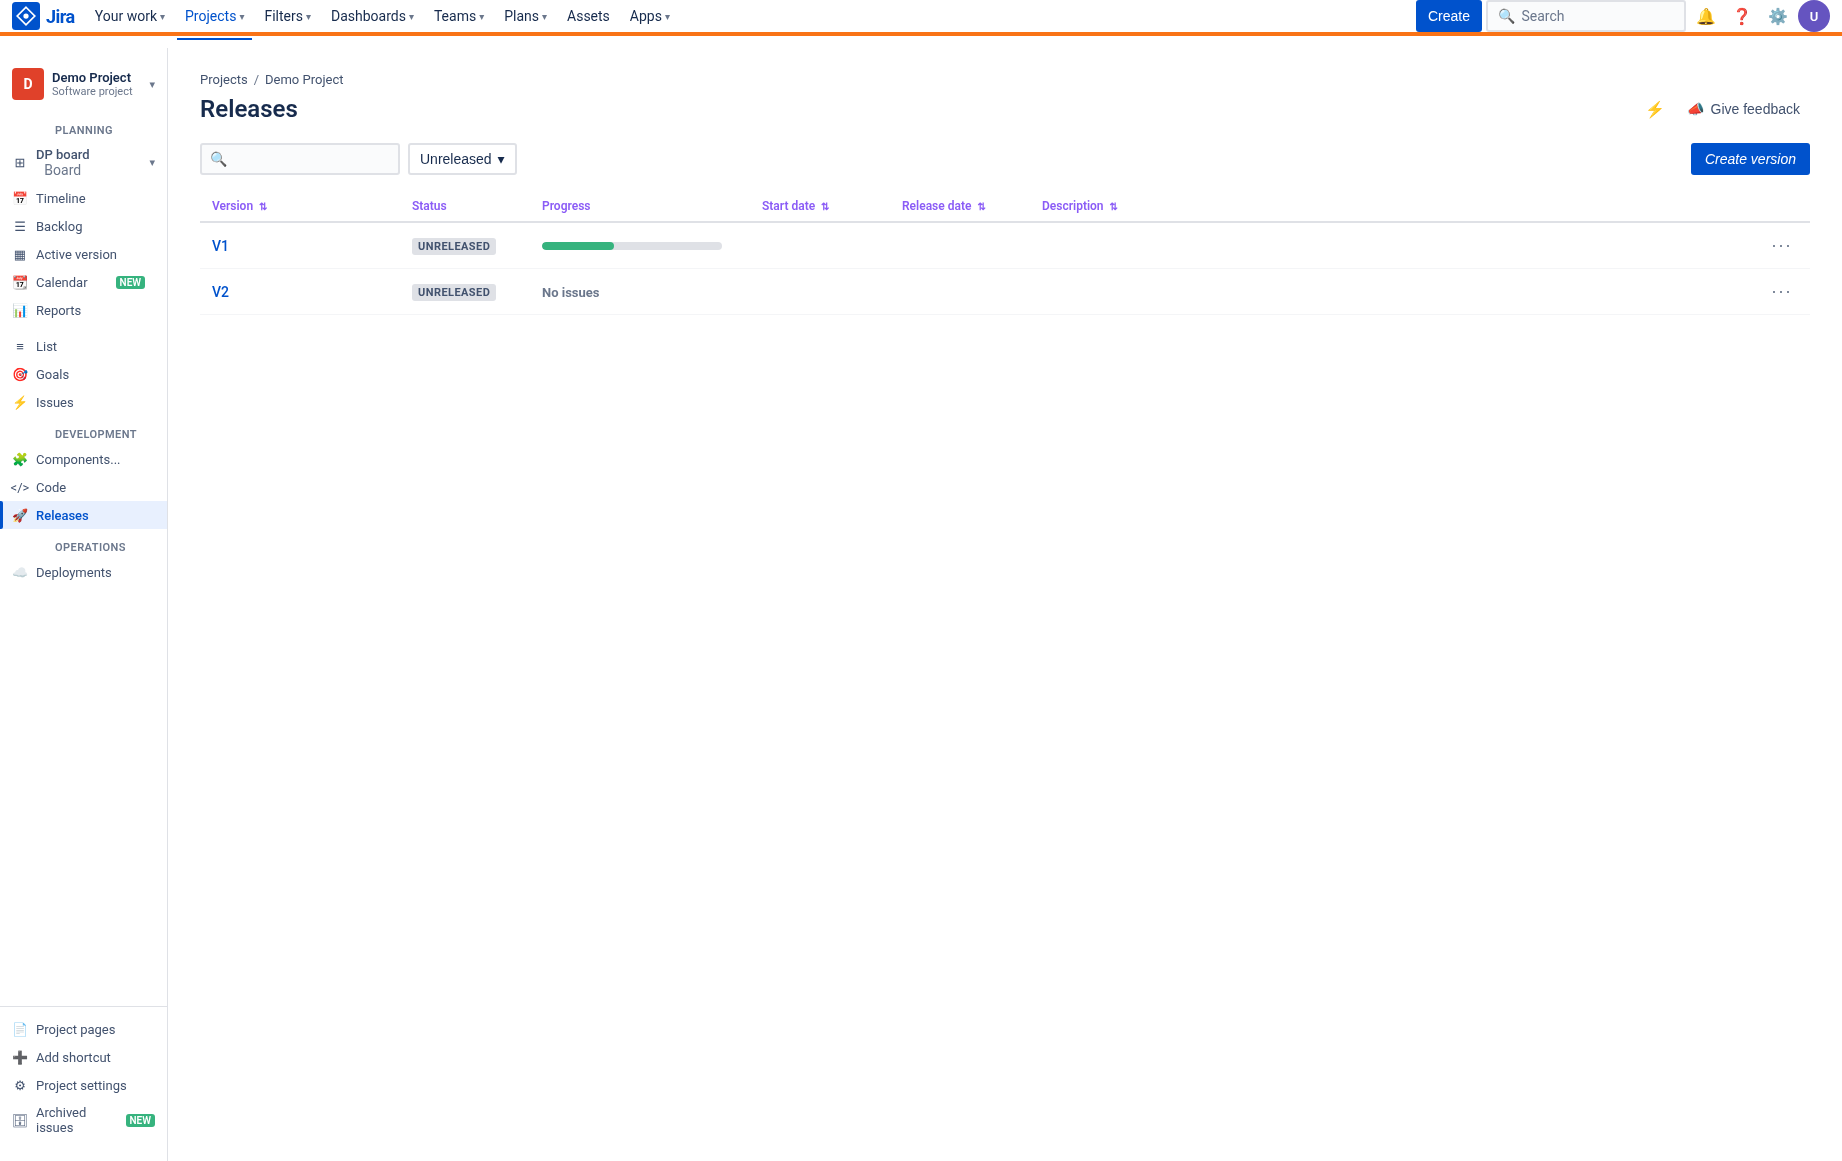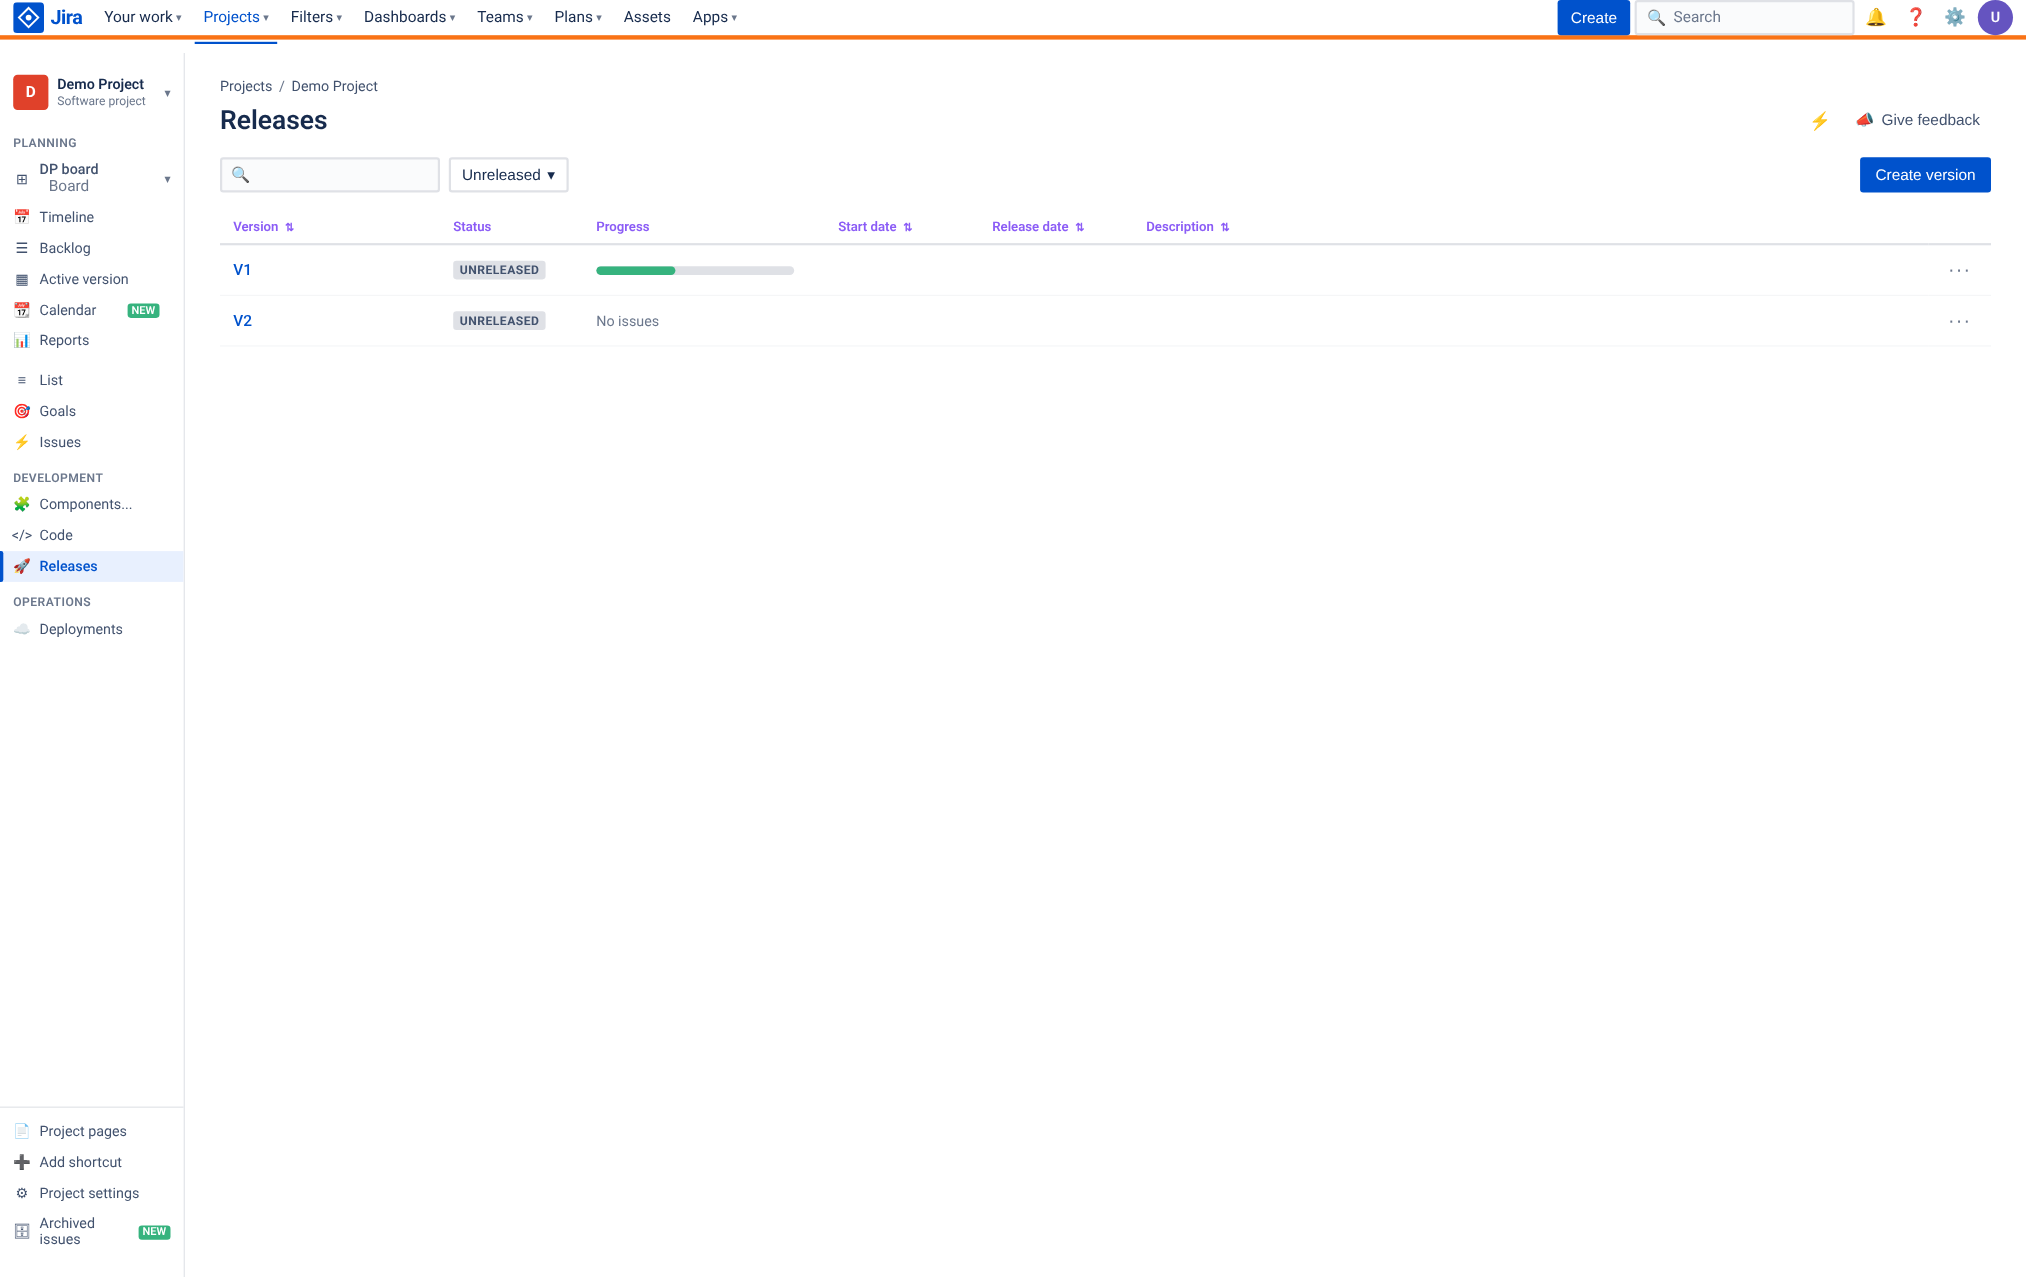--- a/index.html
+++ b/index.html
@@ -69,21 +69,21 @@
       background: #e0412a; display: flex; align-items: center; justify-content: center;
       color: #fff; font-size: 14px; font-weight: 700; flex-shrink: 0;
     }
     .sidebar-project-info { flex: 1; min-width: 0; }
     .sidebar-project-name { font-size: 13px; font-weight: 600; color: #172b4d; white-space: nowrap; overflow: hidden; text-overflow: ellipsis; }
     .sidebar-project-type { font-size: 11px; color: #6b778c; }
     .sidebar-chevron { color: #6b778c; font-size: 11px; }
     .sidebar-section-label {
       padding: 12px 12px 4px 12px;
       font-size: 11px; font-weight: 600; color: #6b778c;
-      text-transform: uppercase; letter-spacing: 0.04em;
+      text-transform: uppercase; letter-spacing: 0.04em; margin-left: 43px;
     }
     .sidebar-item {
       display: flex; align-items: center; gap: 8px;
       padding: 6px 12px; cursor: pointer; color: #42526e; font-size: 13px;
       border-radius: 0; position: relative;
     }
     .sidebar-item.active { background: #e8f0fe; color: #0052cc; font-weight: 500; }
     .sidebar-item.active::before { content: ''; position: absolute; left: 0; top: 0; bottom: 0; width: 3px; background: #0052cc; border-radius: 0 2px 2px 0; }
     .sidebar-item-icon { width: 16px; height: 16px; display: flex; align-items: center; justify-content: center; flex-shrink: 0; }
     .sidebar-badge {
@@ -126,21 +126,21 @@
     .search-icon { color: #6b778c; font-size: 14px; }
     .filter-btn {
       display: flex; align-items: center; gap: 6px;
       border: 2px solid #dfe1e6; border-radius: 3px;
       padding: 0 10px; height: 32px; background: #fff;
       cursor: pointer; font-size: 14px; color: #172b4d;
     }
     .create-version-btn {
       background: #0052cc; color: #fff; border: none;
       border-radius: 3px; padding: 0 14px; height: 32px;
-      font-size: 14px; font-weight: 500; cursor: pointer;
+      font-size: 14px; font-weight: 500; cursor: pointer; font-style: italic;
     }
 
     
     .releases-table { width: 100%; border-collapse: collapse; }
     .releases-table th {
       text-align: left; padding: 8px 12px;
       font-size: 12px; font-weight: 600; color: #8b5cf6;
       border-bottom: 2px solid #dfe1e6;
       cursor: pointer; white-space: nowrap;
     }
@@ -153,21 +153,21 @@
     .status-badge {
       display: inline-block; font-size: 11px; font-weight: 700;
       padding: 2px 6px; border-radius: 3px;
       text-transform: uppercase; letter-spacing: 0.04em;
     }
     .status-unreleased { background: #dfe1e6; color: #42526e; }
     .progress-bar-container {
       width: 180px; height: 8px; background: #dfe1e6; border-radius: 4px; overflow: hidden;
     }
     .progress-bar-fill { height: 100%; background: #36b37e; border-radius: 4px; }
-    .no-issues-text { color: #6b778c; font-size: 13px; }
+    .no-issues-text { color: #6b778c; font-size: 13px; font-weight: bold; }
     .more-btn {
       background: none; border: none; cursor: pointer; color: #6b778c;
       font-size: 18px; padding: 2px 6px; border-radius: 3px; letter-spacing: 1px;
     }
 
     
     .version-col { width: 200px; }
     .status-col { width: 130px; }
     .progress-col { width: 220px; }
     .start-col { width: 140px; }

